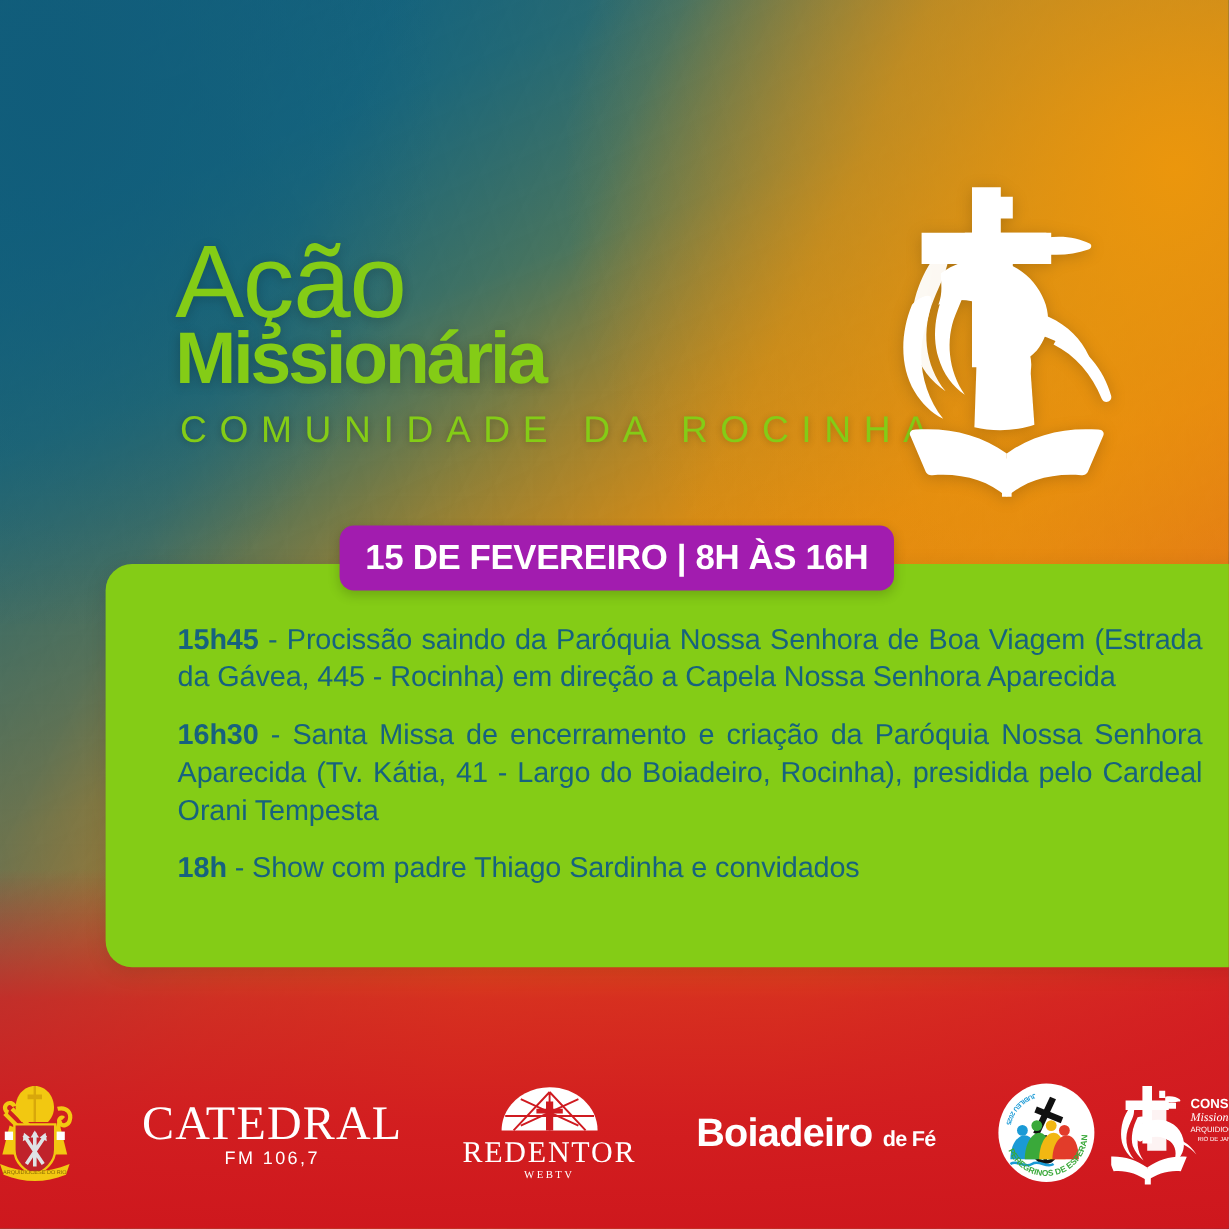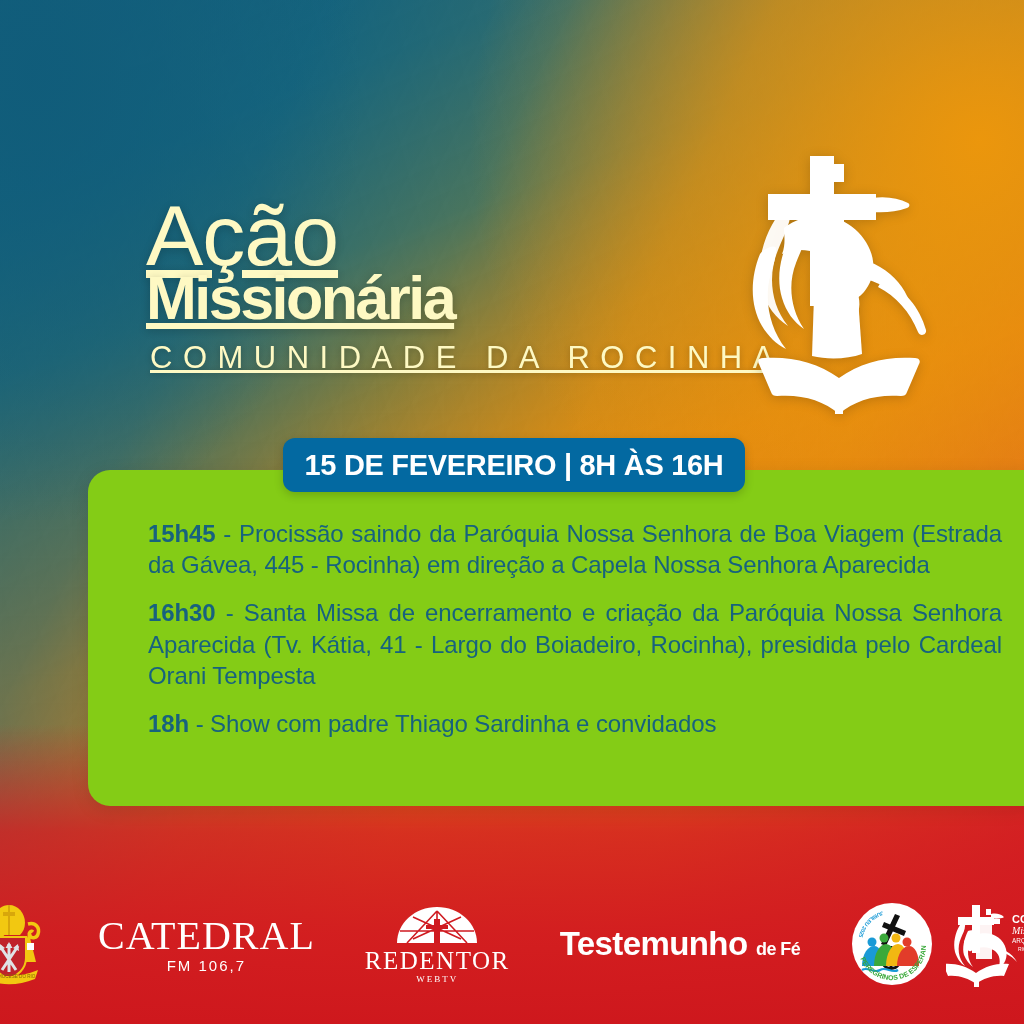--- a/index.html
+++ b/index.html
@@ -75,21 +75,21 @@
     background:radial-gradient(ellipse at 10% 14%, rgba(16,92,122,.92), rgba(16,92,122,0) 72%);
   }
   .bg-orange-right {
     position:absolute; right:0; top:0; width:560px; height:640px;
     background:radial-gradient(ellipse at 92% 22%, rgba(240,152,10,.90), rgba(240,152,10,0) 70%);
   }
 
   
   .headline {
     position:absolute; left:146px; top:196px; width:640px;
-    color:#fef9c3; z-index:6;text-decoration:underline;
+    color:#84cc16; z-index:6;
   }
   .h-acao {
     font-size:86px; line-height:.93; font-weight:400;
     letter-spacing:-1px;
     text-shadow:0 2px 10px rgba(0,0,0,.20);
   }
   .h-miss {
     font-size:61px; line-height:.95; font-weight:800;
     letter-spacing:-2.5px; margin-top:-6px;
     text-shadow:0 2px 10px rgba(0,0,0,.22);
@@ -104,21 +104,21 @@
   .emblem {
     position:absolute; right:78px; top:142px;
     width:214px; height:278px; z-index:6;
     filter:drop-shadow(0 2px 6px rgba(0,0,0,.18));
   }
 
   
   .date-badge {
     position:absolute; left:283px; top:438px;
     width:462px; height:54px;
-    background:#0369a1;
+    background:#a21caf;
     border-radius:12px;
     display:flex; align-items:center; justify-content:center;
     z-index:9;
     box-shadow:0 3px 10px rgba(0,0,0,.18);
   }
   .date-badge span {
     color:#fff; font-size:29px; font-weight:800; letter-spacing:-.3px;
     white-space:nowrap;
   }
 
@@ -298,21 +298,21 @@
         </svg>
         <span class="r-main">REDENTOR</span>
         <span class="r-sub">WEBTV</span>
       </div>
     </div>
 
     <div class="logo-sep"></div>
 
     <div class="logo-box">
       <div class="txt-testemunho">
-        <span>Testemunho</span>
+        <span>Boiadeiro</span>
         <span class="de">de Fé</span>
       </div>
     </div>
 
     <div class="logo-sep"></div>
 
     <div class="logo-box">
       <svg width="84" height="84" viewBox="0 0 84 84" aria-hidden="true">
         <ellipse cx="42" cy="42" rx="40" ry="41" fill="#fff"></ellipse>
 

